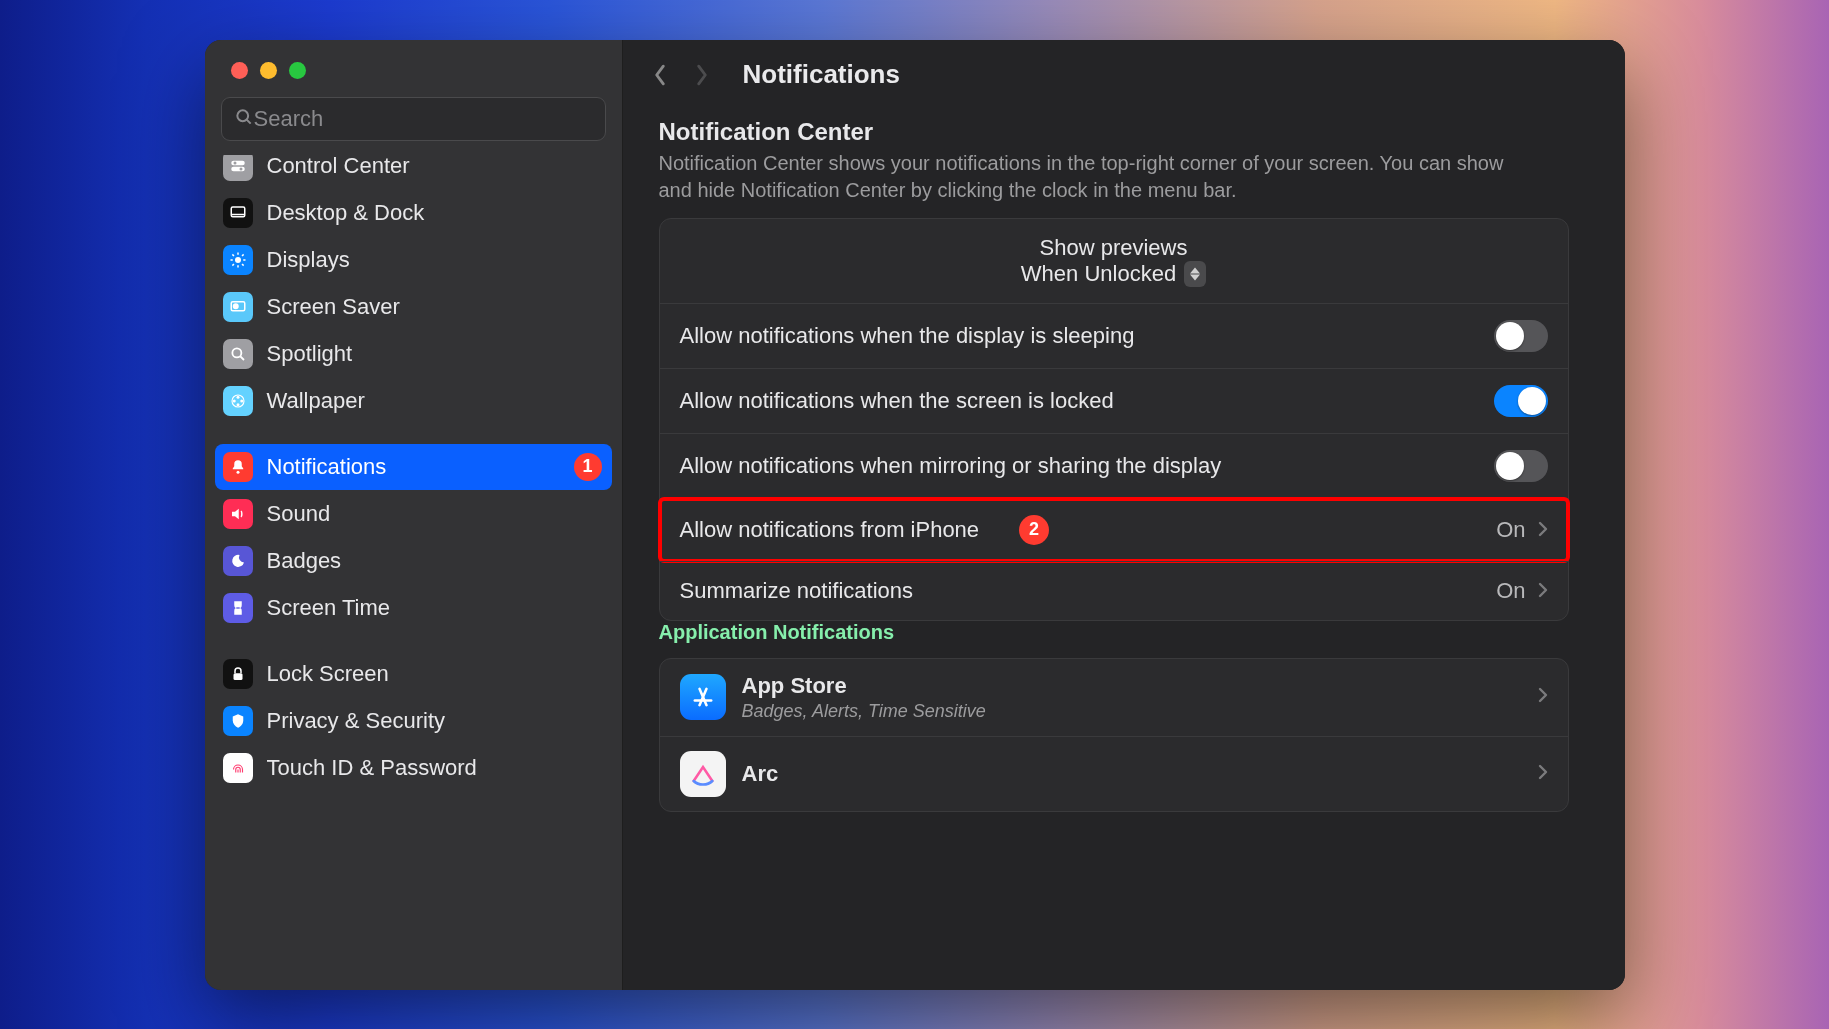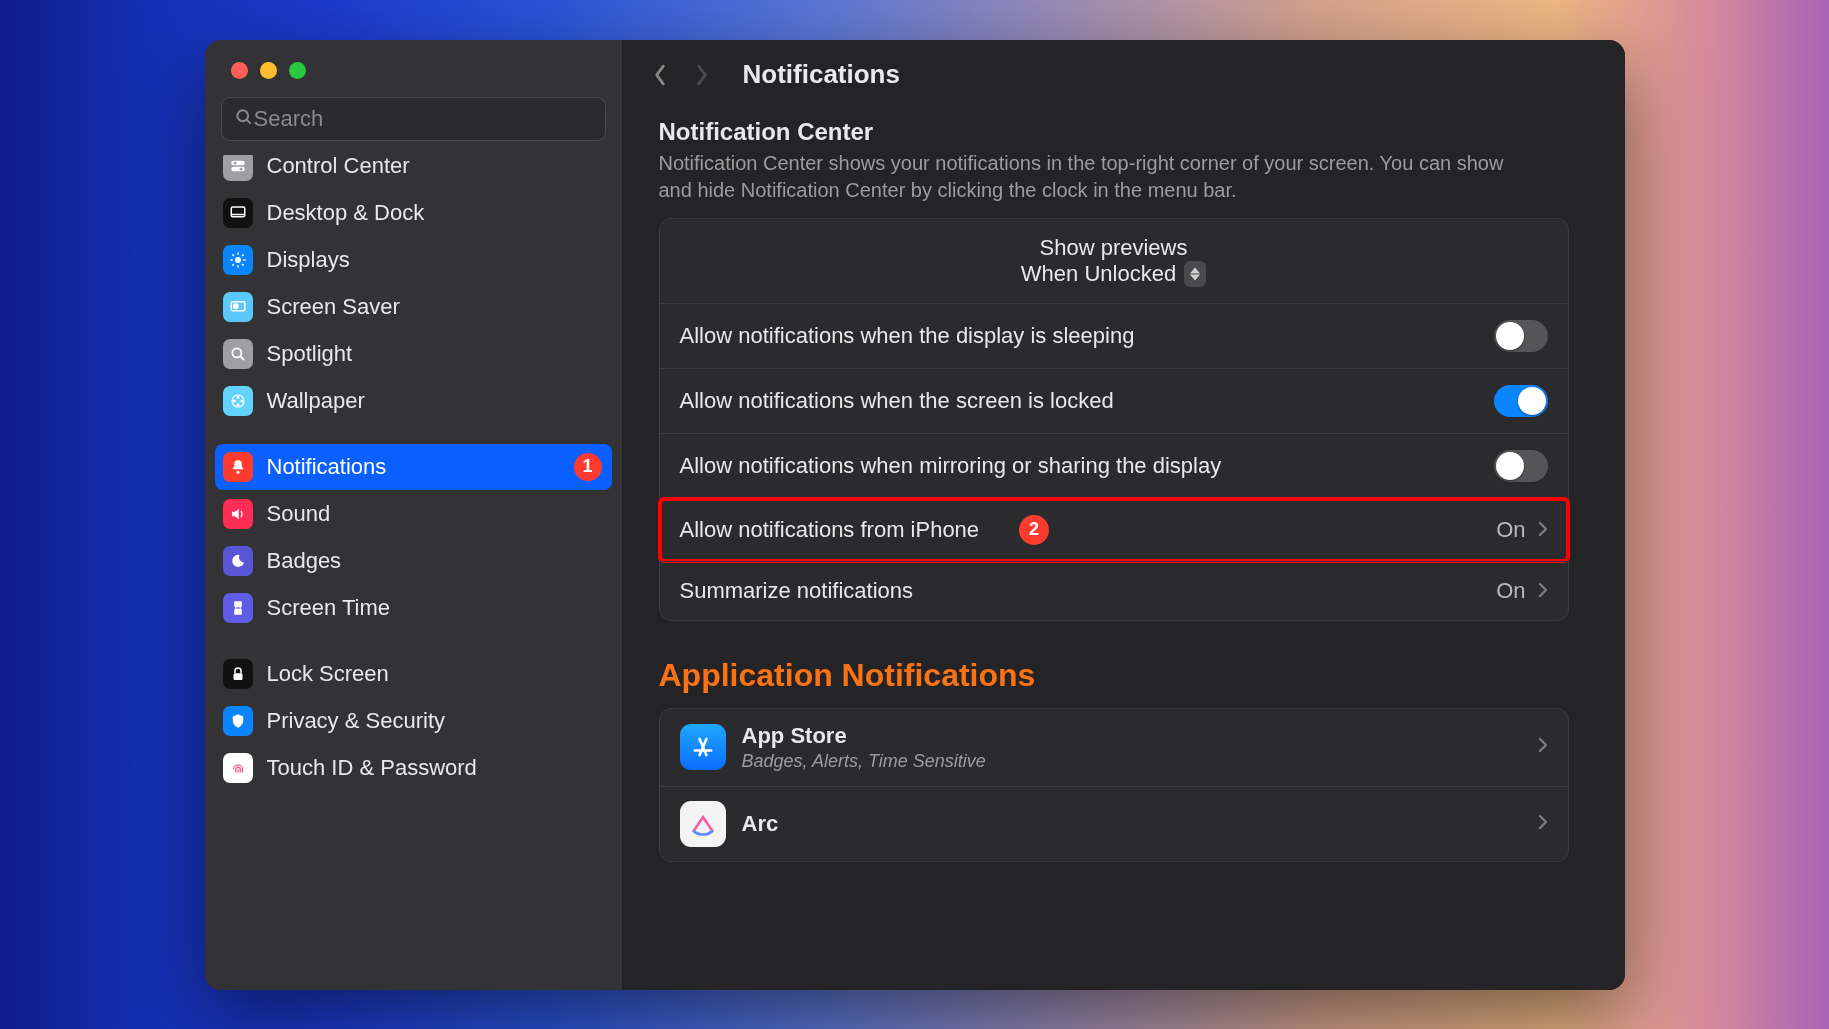--- a/index.html
+++ b/index.html
@@ -218,22 +218,22 @@
 
   .highlight-red {
     position: absolute;
     inset: -2px -2px -2px -2px;
     border: 4px solid #ff0000;
     border-radius: 6px;
     pointer-events: none;
   }
 
   .section-title2 {
-    color:#f97316; font-size:32px; font-weight:700;
-    margin-top: 36px; margin-bottom: 12px;
+    color:#86efac; font-size:20px; font-weight:700;
+    margin-bottom: 12px;
   }
 
   .app-row {
     display:flex; align-items:center; gap:16px;
     padding: 14px 20px;
     border-top:1px solid #3a3a3c;
   }
   .app-row:first-child { border-top:none; }
   .app-ico {
     width: 46px; height: 46px; border-radius: 11px;

